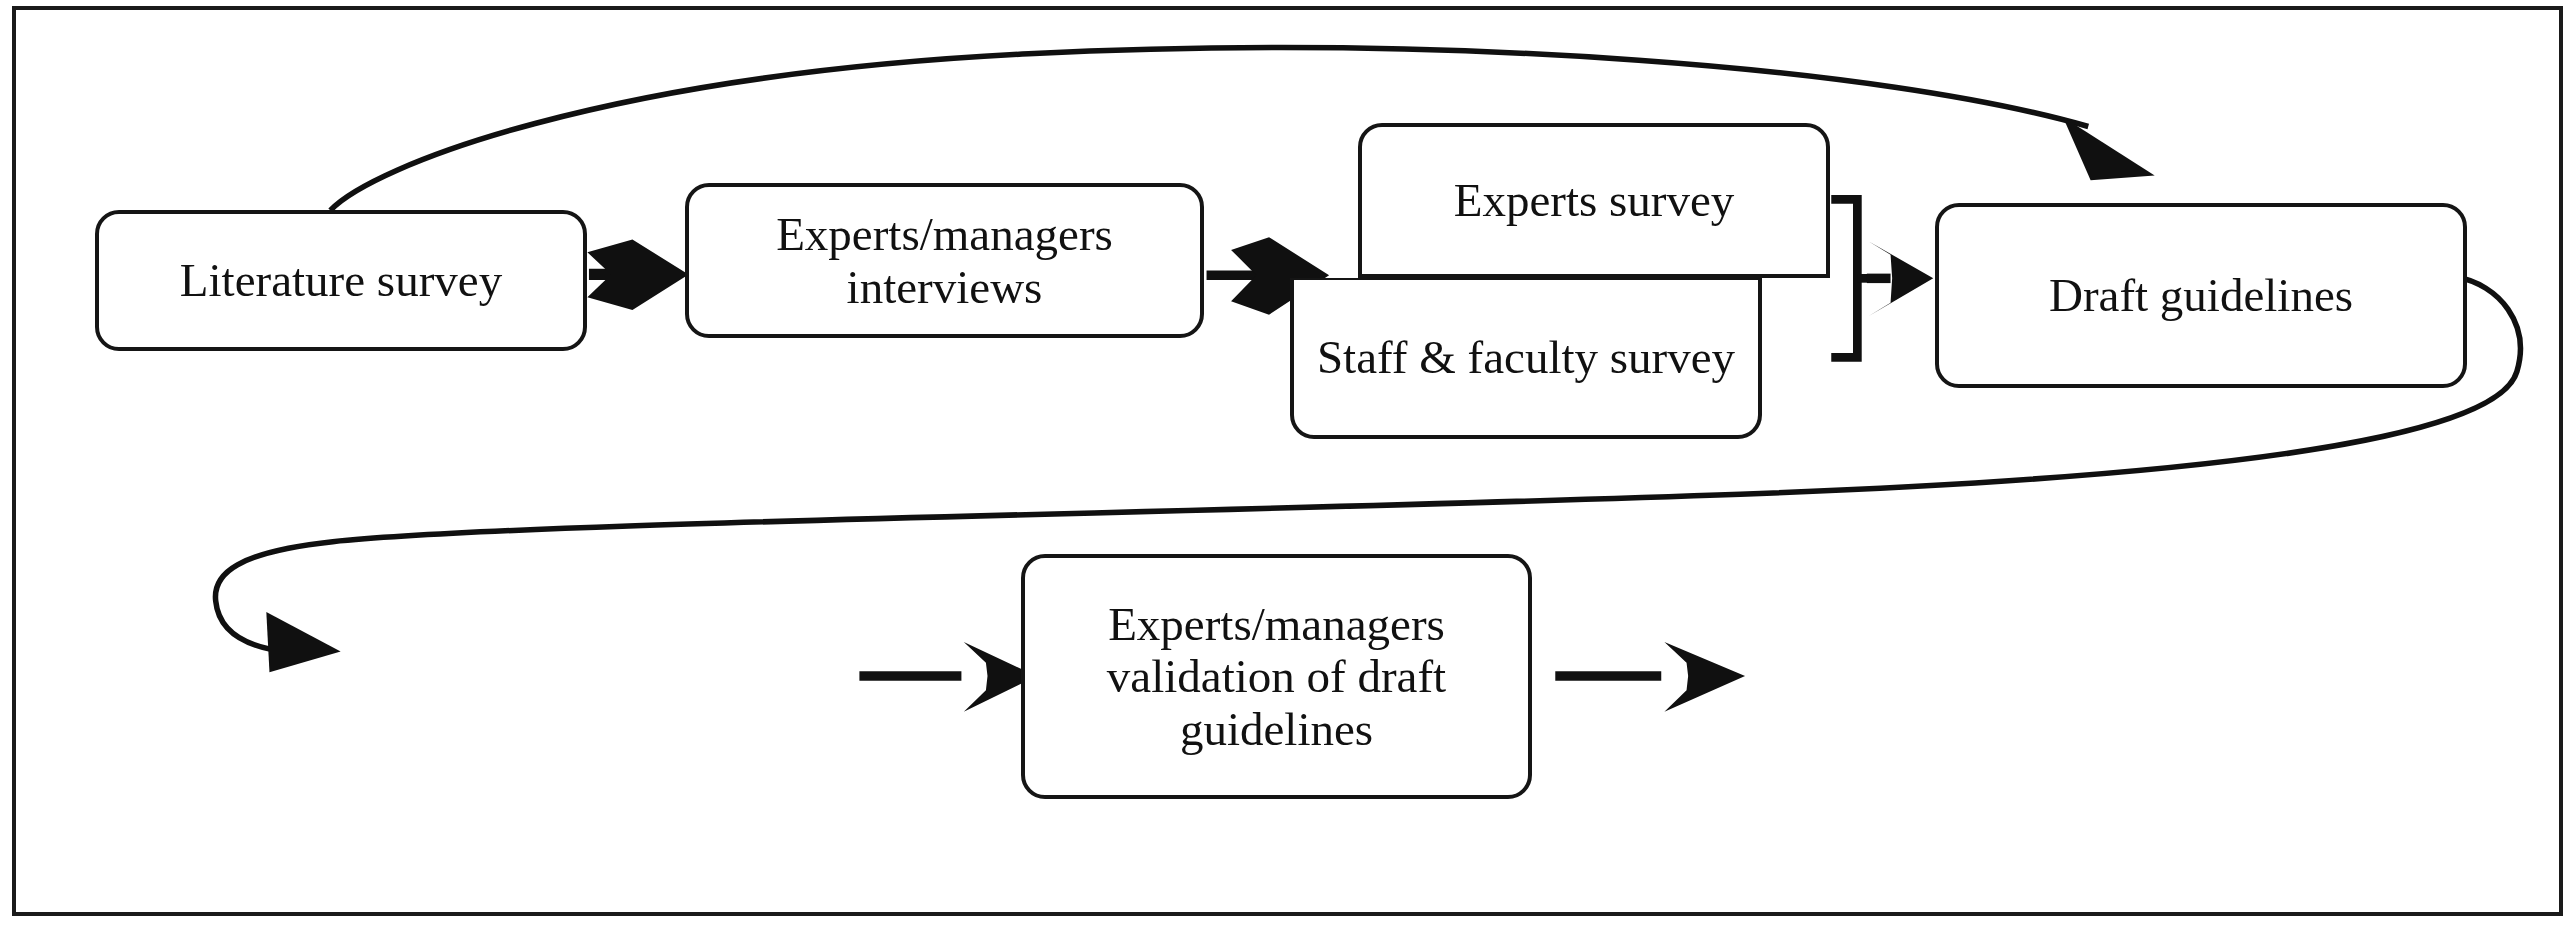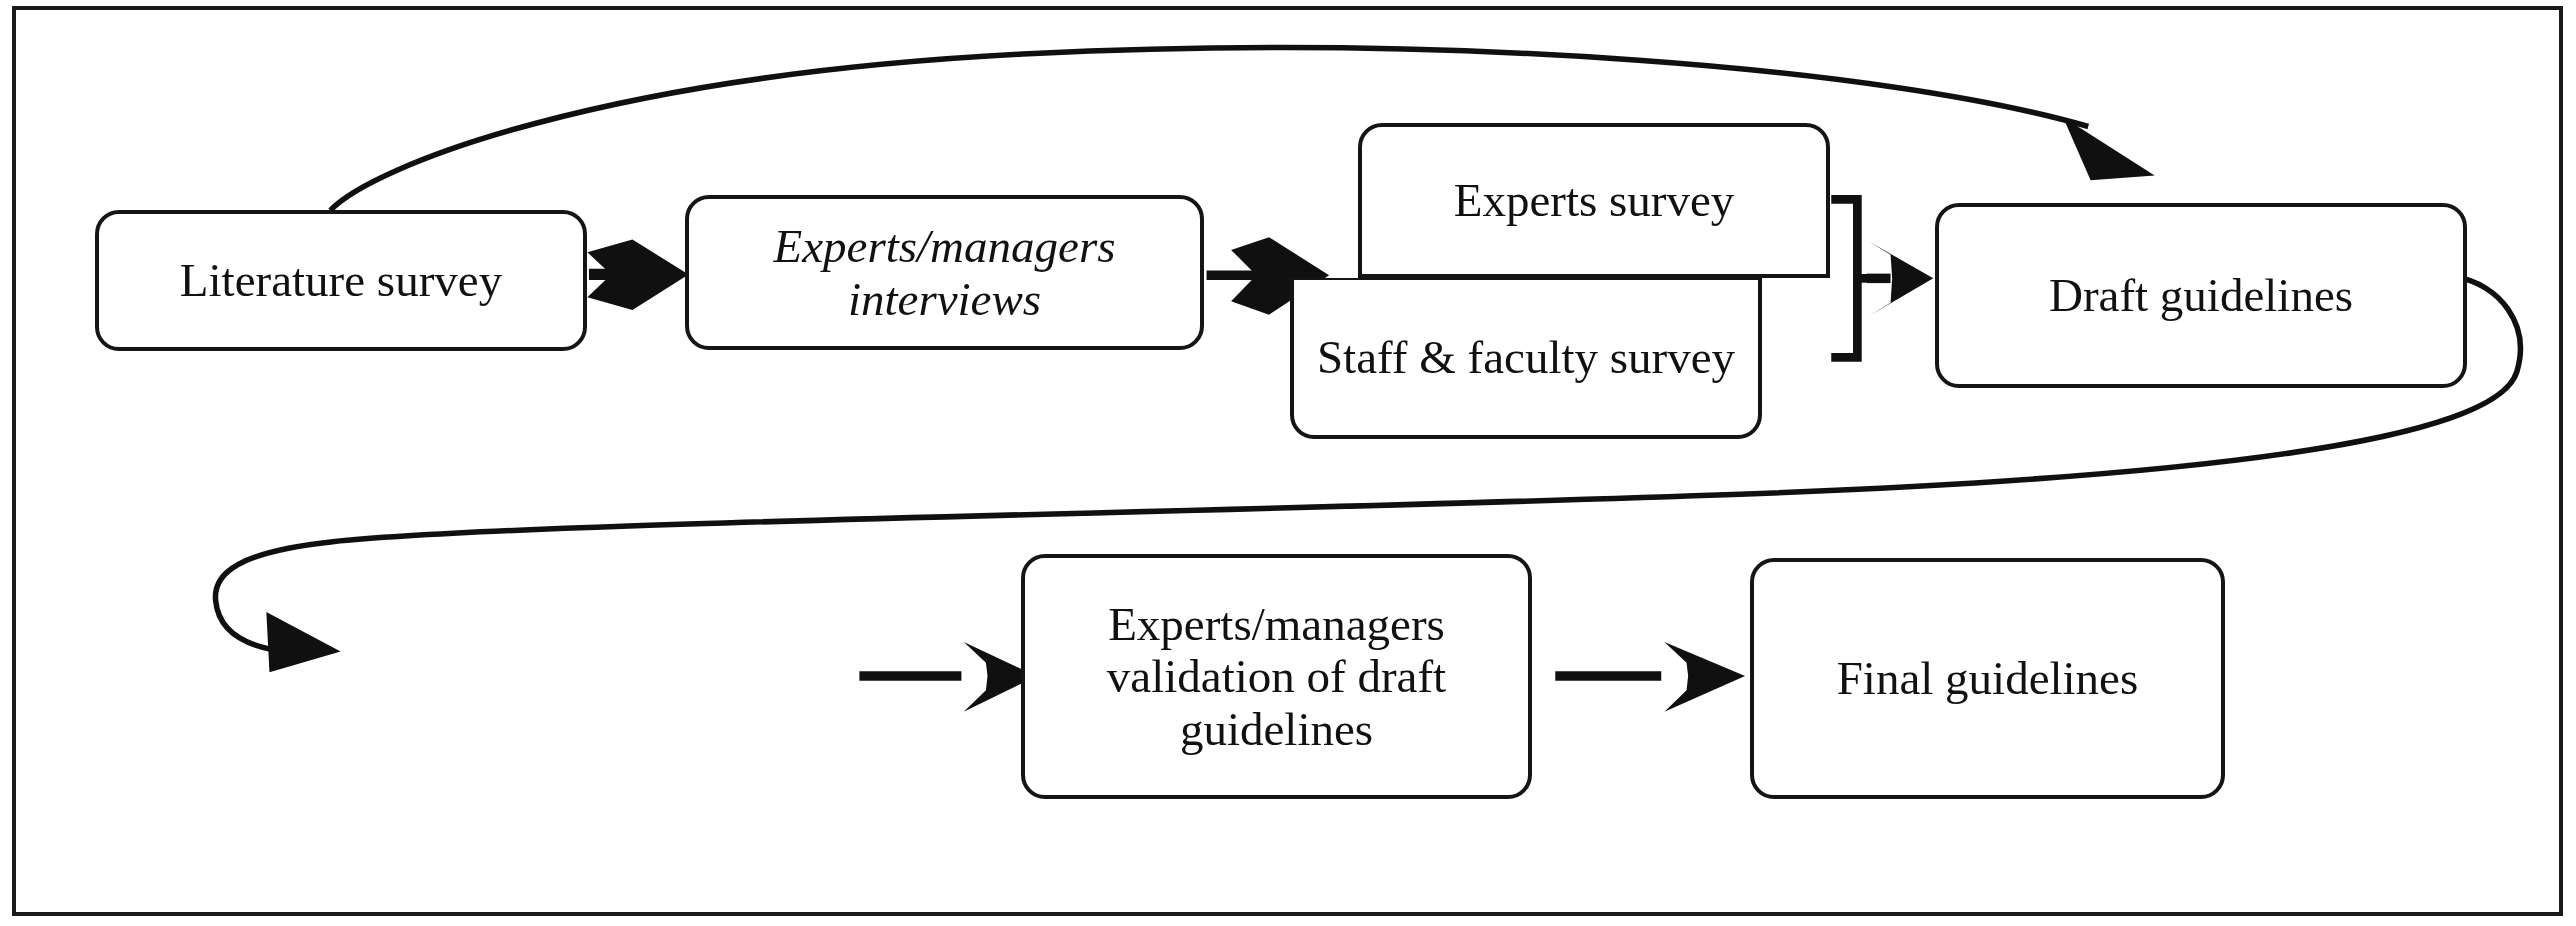--- a/index.html
+++ b/index.html
@@ -31,21 +31,21 @@
     text-align:center;
     color:#111111;
     font-size:47px;
     line-height:1.12;
     padding:3.2px 14.2px;
     z-index:3;
   }
   .node .label{display:block;width:100%;}
   
   #node-literature   { left:95px;  top:210px; width:492px;  height:141px; }
-  #node-interviews   { left:685px;  top:195px; width:519px;  height:155px;font-style:italic; }
+  #node-interviews   { left:685px;  top:183px; width:519px;  height:155px; }
   #node-student      { left:1358px; top:123px; width:472px;  height:155px; border-bottom-left-radius:0;border-bottom-right-radius:0; }
   #node-staff        { left:1290px; top:278px; width:472px;  height:161px; border-top-left-radius:0;border-top-right-radius:0; border-top-width:2.4px;}
   #node-draft        { left:1935px; top:203px; width:532px;  height:185px; }
   #node-focus        { left:337px;  top:554px; width:519px;  height:245px; }
   #node-validation   { left:1021px; top:554px; width:511px;  height:245px; }
   #node-final        { left:1750px; top:558px; width:475px;  height:241px; }
 
   #arrows{
     position:absolute;
     left:0;top:0;
@@ -124,17 +124,14 @@
 
   <div class="node" id="node-draft">
     <span class="label">Draft guidelines</span>
   </div>
 
 
   <div class="node" id="node-validation">
     <span class="label">Experts/managers validation of draft guidelines</span>
   </div>
 
-  <div class="node" id="node-final">
-    <span class="label">Final guidelines</span>
-  </div>
 </div>
 
 
 </body></html>

